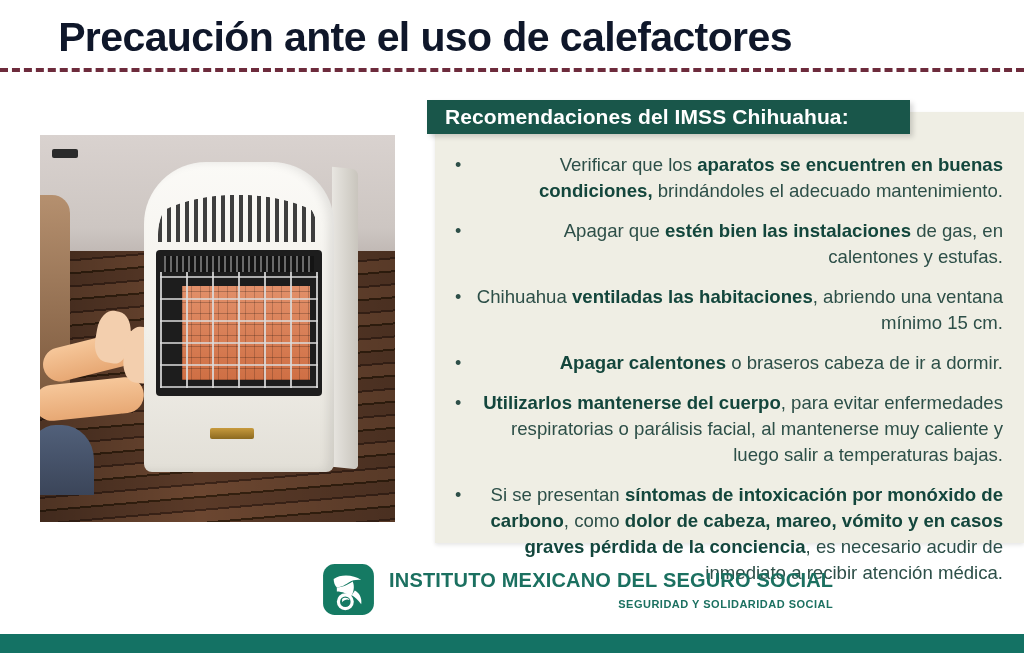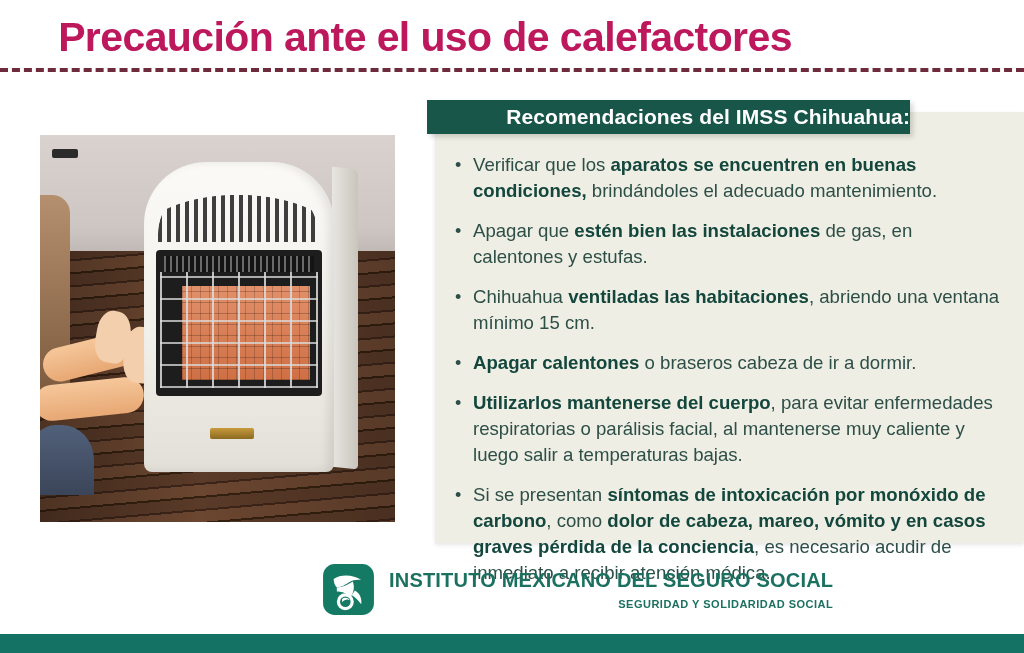--- a/index.html
+++ b/index.html
@@ -26,21 +26,21 @@
   #title {
     position: absolute;
     left: 0;
     top: 12px;
     width: 850px;
     text-align: center;
     font-family: "Liberation Sans", sans-serif;
     font-size: 41px;
     font-weight: bold;
     letter-spacing: -0.6px;
-    color: #be185d;
+    color: #0f172a;
     line-height: 50px;
     white-space: nowrap;
   }
 
   
   #dashed-rule {
     position: absolute;
     left: 0;
     top: 68px;
     width: 1024px;
@@ -224,21 +224,20 @@
   #rec-header {
     position: absolute;
     left: 427px;
     top: 100px;
     width: 483px;
     height: 34px;
     background: #19564a;
     box-shadow: 3px 3px 5px rgba(0,0,0,.16);
     display: flex;
     align-items: center;
-    justify-content: flex-end;
   }
   #rec-header-text {
     color: #ffffff;
     font-size: 21px;
     font-weight: bold;
     letter-spacing: .1px;
     padding-left: 18px;
     white-space: nowrap;
   }
 
@@ -256,21 +255,21 @@
     font-size: 18.6px;
     line-height: 26px;
   }
   .bullet-dot {
     flex: 0 0 auto;
     width: 18px;
     color: #2d4f48;
     font-size: 18px;
     line-height: 26px;
   }
-  .bullet-text { flex: 1 1 auto; }
+  .bullet-text { flex: 1 1 auto; text-align: right; }
   .bullet-text b { font-weight: bold; color: #13463c; }
 
   
   #footer-logo {
     position: absolute;
     left: 322px;
     top: 563px;
     display: flex;
     align-items: center;
   }

